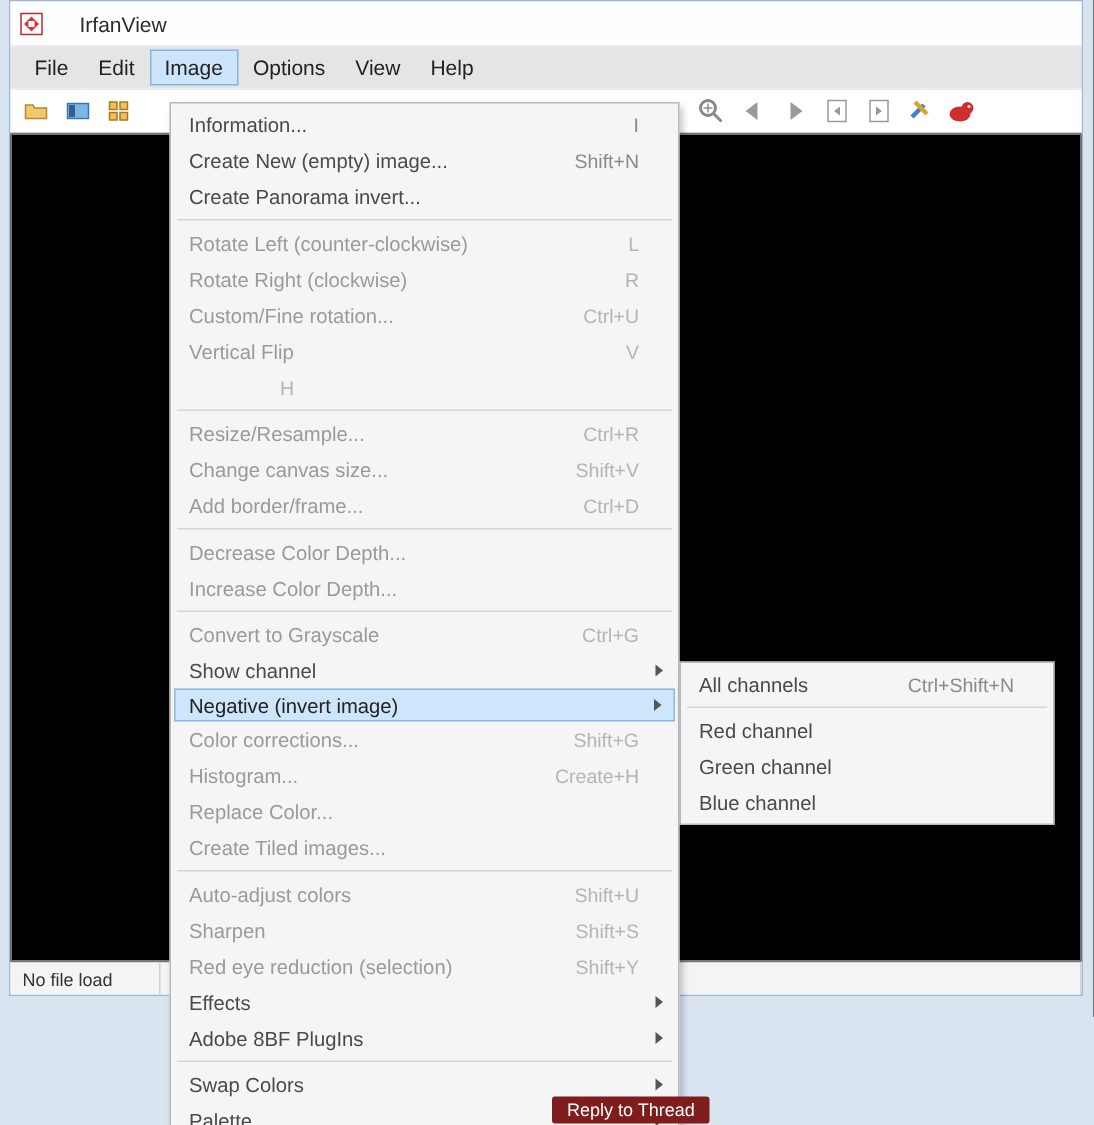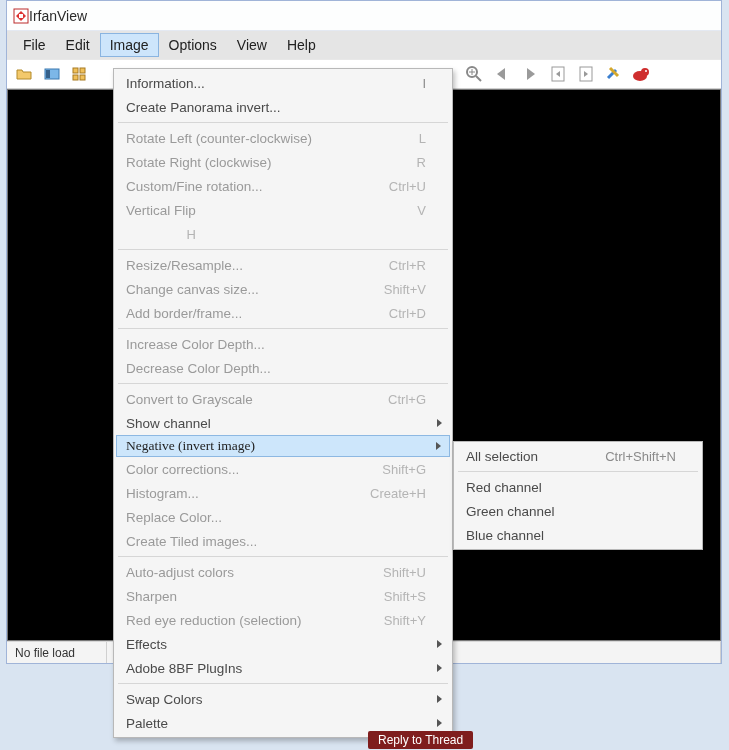--- a/index.html
+++ b/index.html
@@ -19,21 +19,21 @@
     width: 716px;
     border: 1px solid #a0b4d8;
     background: #fff;
   }
   .titlebar {
     background: #fdfefe;
     height: 30px;
     display: flex;
     align-items: center;
     padding: 0 6px;
-    gap: 0;
+    gap: 24px;
     border-bottom: 1px solid #e4e9f2;
   }
   .titlebar .app-icon {
     width: 16px; height: 16px;
     display: inline-block;
   }
   .titlebar .title {
     font-size: 14px;
     color: #2b2b2b;
   }
@@ -128,21 +128,20 @@
     height: 1px; background: #d6d6d6;
     margin: 3px 2px;
   }
   .dropdown .row.highlight {
     background: #cde6fb;
     border: 1px solid #8db8e2;
     height: 22px;
     padding-left: 9px;
     padding-right: 23px;
     color: #222;
-    font-family: Liberation Serif, serif;
   }
   .dropdown.sub {
     left: 453px;
     top: 441px;
     width: 250px;
   }
   .dropdown.sub .row { height: 24px; }
 
   .reply-btn {
     position: absolute;
@@ -255,20 +254,24 @@
     <div class="cell" style="flex:1"></div>
   </div>
 </div>
 
 <div class="dropdown main" id="image-menu">
     <div class="row">
       <span class="lbl">Information...</span>
       <span class="accel">I</span>
     </div>
     <div class="row">
+      <span class="lbl">Create New (empty) image...</span>
+      <span class="accel">Shift+N</span>
+    </div>
+    <div class="row">
       <span class="lbl">Create Panorama invert...</span>
     </div>
     <div class="sep"></div>
     <div class="row disabled">
       <span class="lbl">Rotate Left (counter-clockwise)</span>
       <span class="accel">L</span>
     </div>
     <div class="row disabled">
       <span class="lbl">Rotate Right (clockwise)</span>
       <span class="accel">R</span>
@@ -292,24 +295,24 @@
     <div class="row disabled">
       <span class="lbl">Change canvas size...</span>
       <span class="accel">Shift+V</span>
     </div>
     <div class="row disabled">
       <span class="lbl">Add border/frame...</span>
       <span class="accel">Ctrl+D</span>
     </div>
     <div class="sep"></div>
     <div class="row disabled">
+      <span class="lbl">Decrease Color Depth...</span>
+    </div>
+    <div class="row disabled">
       <span class="lbl">Increase Color Depth...</span>
-    </div>
-    <div class="row disabled">
-      <span class="lbl">Decrease Color Depth...</span>
     </div>
     <div class="sep"></div>
     <div class="row disabled">
       <span class="lbl">Convert to Grayscale</span>
       <span class="accel">Ctrl+G</span>
     </div>
     <div class="row">
       <span class="lbl">Show channel</span>
       <span class="sub-arrow"></span>
     </div>
@@ -358,21 +361,21 @@
       <span class="sub-arrow"></span>
     </div>
     <div class="row">
       <span class="lbl">Palette</span>
       <span class="sub-arrow"></span>
     </div>
   </div>
 
 <div class="dropdown sub">
   <div class="row">
-    <span class="lbl">All selection</span>
+    <span class="lbl">All channels</span>
     <span class="accel">Ctrl+Shift+N</span>
   </div>
   <div class="sep"></div>
   <div class="row">
     <span class="lbl">Red channel</span>
     <span class="accel"></span>
   </div>
   <div class="row">
     <span class="lbl">Green channel</span>
     <span class="accel"></span>

